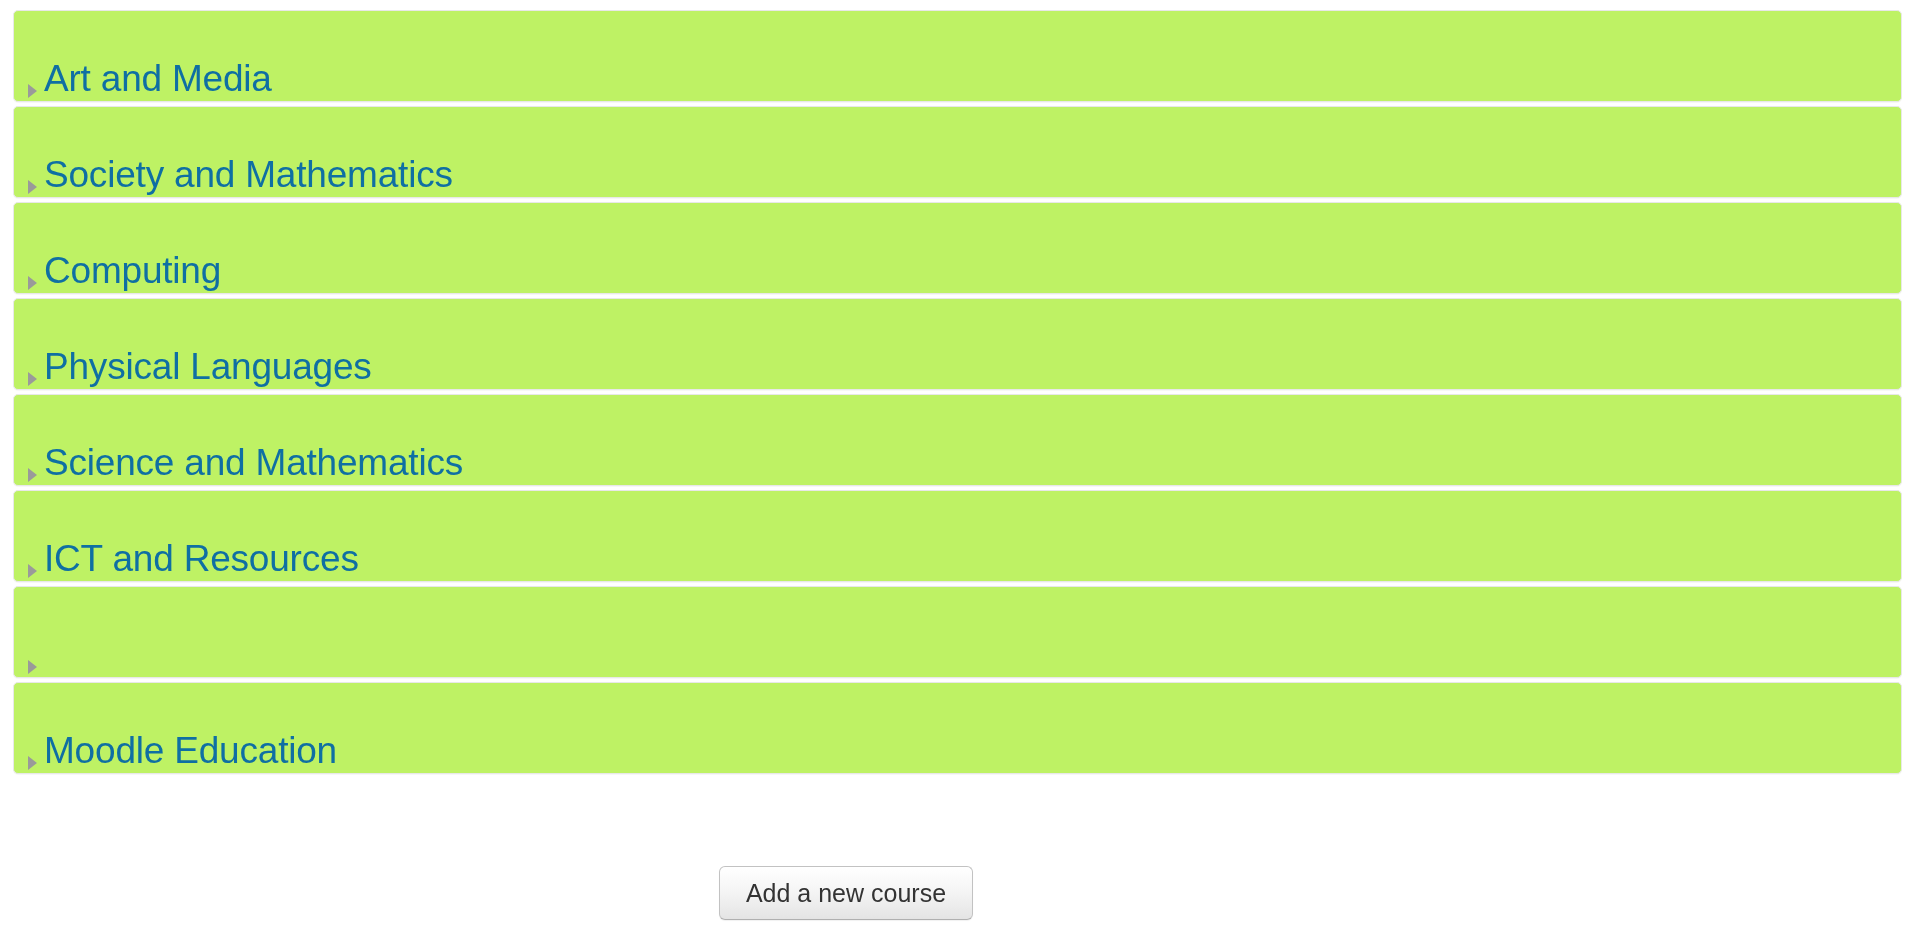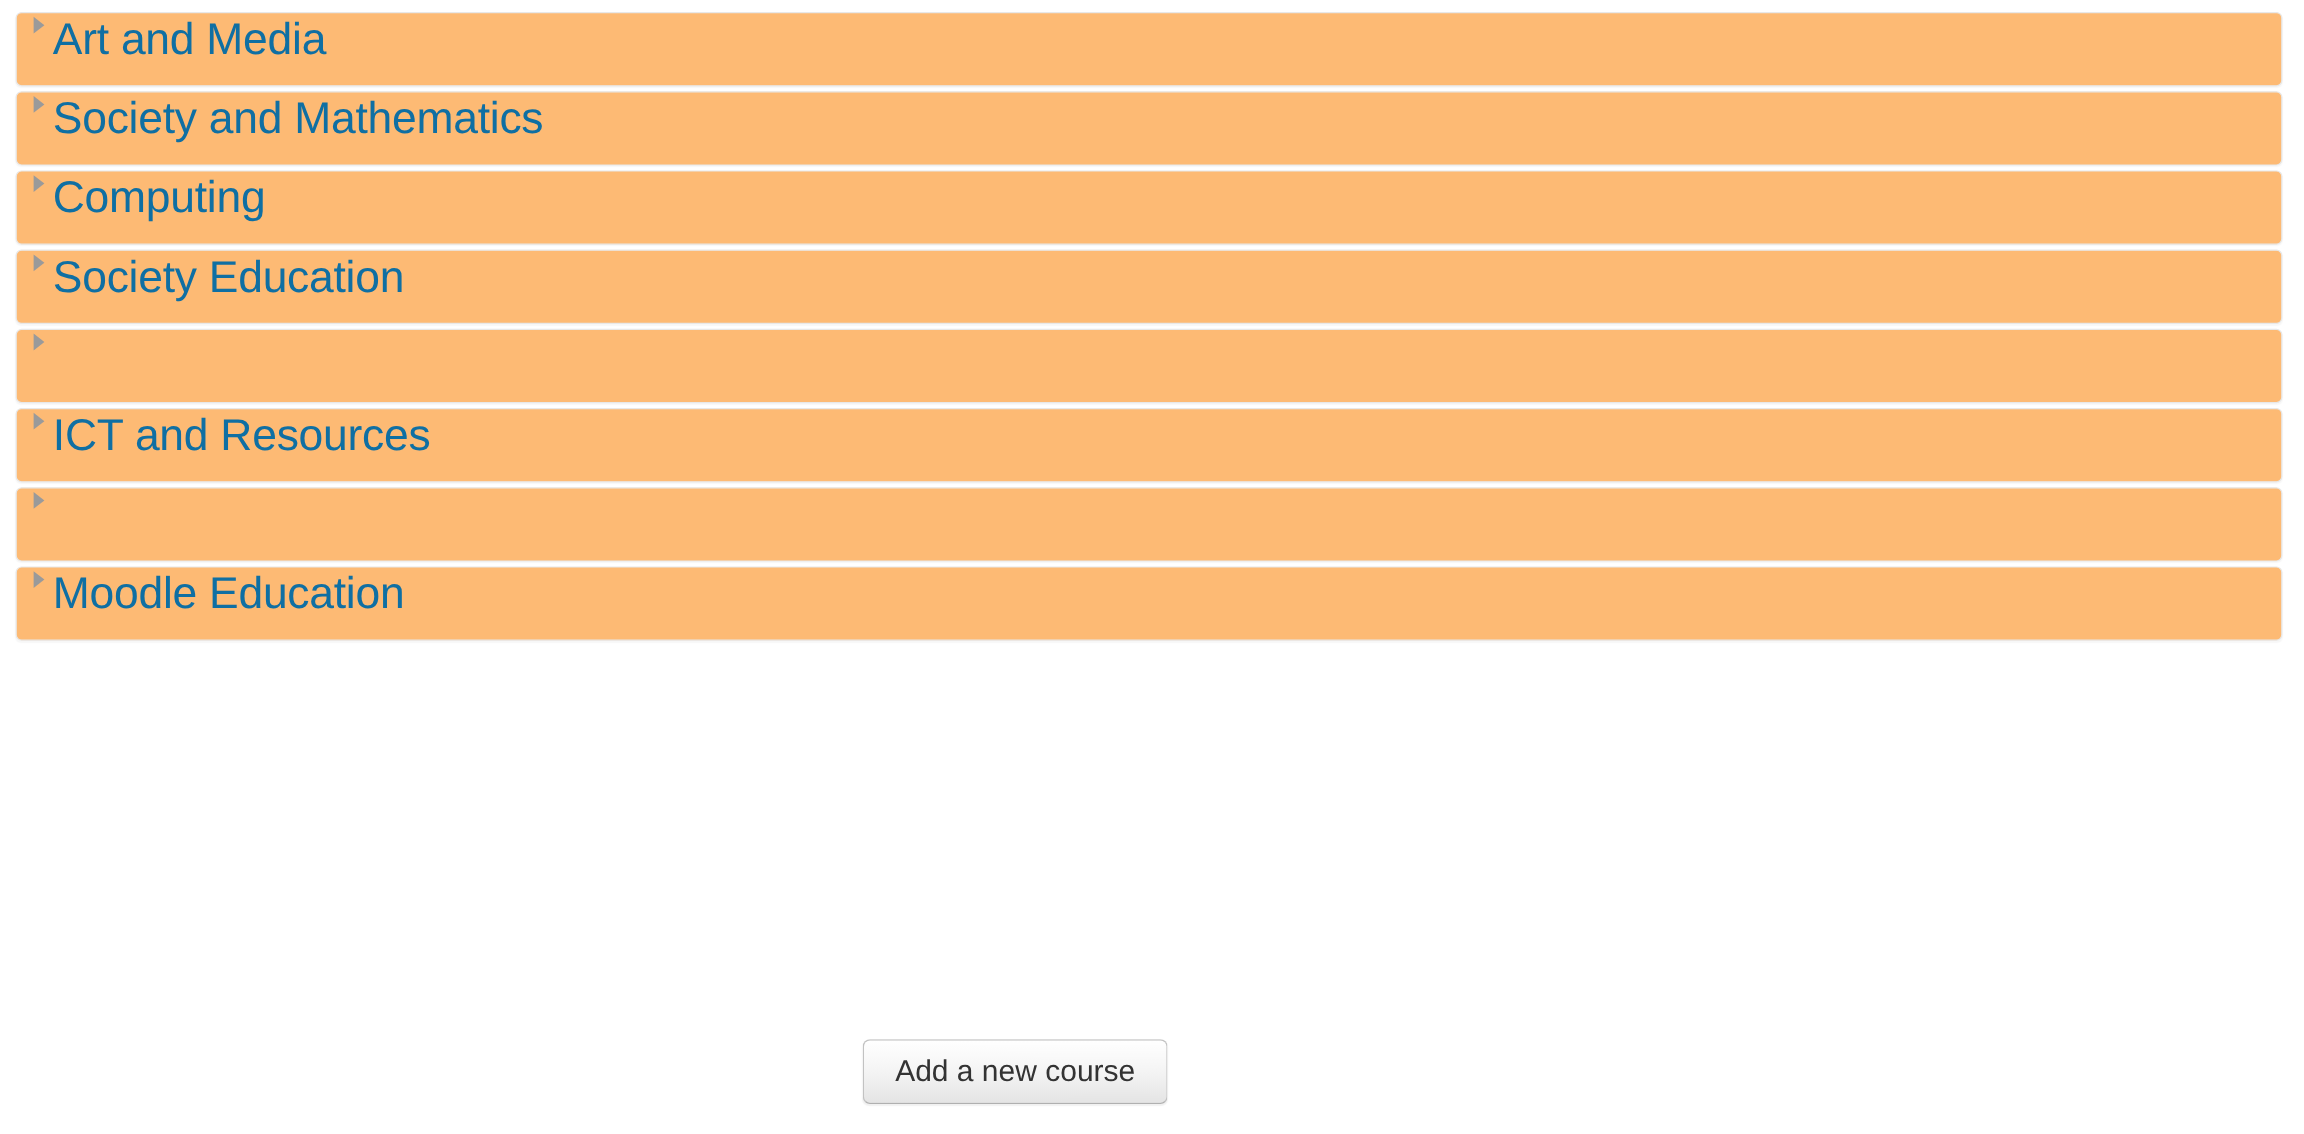--- a/index.html
+++ b/index.html
@@ -19,28 +19,28 @@
   .category-list {
     position: absolute;
     left: 13px;
     top: 10px;
     width: 1889px;
   }
 
   .category-card {
     box-sizing: border-box;
     width: 1889px;
-    height: 62px;
-    background: #fdba74;
+    height: 92px;
+    background: #bef264;
     border: 1px solid #e8e8e8;
     border-radius: 5px;
     box-shadow: 0 1px 1px rgba(0,0,0,0.035);
     margin-bottom: 4px;
     display: flex;
-    align-items: flex-start;
+    align-items: flex-end;
     padding-left: 12px;
     position: relative;
   }
   .category-card:last-child { margin-bottom: 0; }
 
   .toggle-arrow {
     width: 12px;
     height: 20px;
     flex: 0 0 12px;
     display: flex;
@@ -120,29 +120,30 @@
     </span>
     <a class="category-link" href="#">Computing</a>
   </div>
 
   <div class="category-card">
     <span class="toggle-arrow">
       <svg width="12" height="16" viewBox="0 0 12 16" aria-hidden="true">
         <path d="M2 1 L11 8 L2 15 Z" fill="#9a9a9a"></path>
       </svg>
     </span>
-    <a class="category-link" href="#">Society Education</a>
+    <a class="category-link" href="#">Physical Languages</a>
   </div>
 
   <div class="category-card">
     <span class="toggle-arrow">
       <svg width="12" height="16" viewBox="0 0 12 16" aria-hidden="true">
         <path d="M2 1 L11 8 L2 15 Z" fill="#9a9a9a"></path>
       </svg>
     </span>
+    <a class="category-link" href="#">Science and Mathematics</a>
   </div>
 
   <div class="category-card">
     <span class="toggle-arrow">
       <svg width="12" height="16" viewBox="0 0 12 16" aria-hidden="true">
         <path d="M2 1 L11 8 L2 15 Z" fill="#9a9a9a"></path>
       </svg>
     </span>
     <a class="category-link" href="#">ICT and Resources</a>
   </div>

